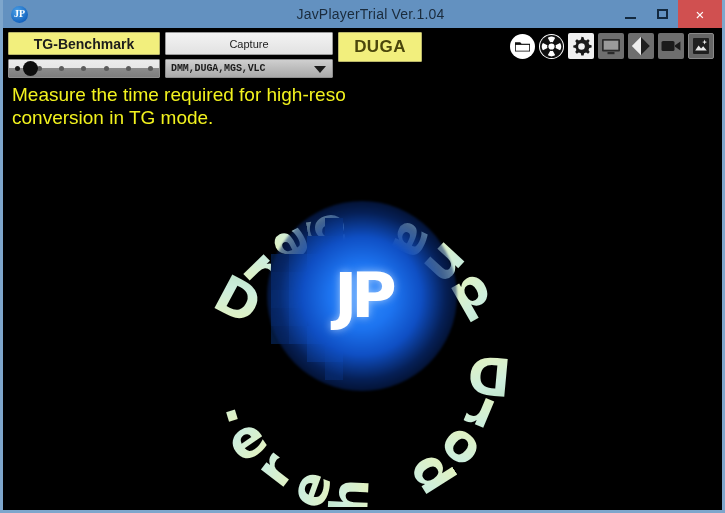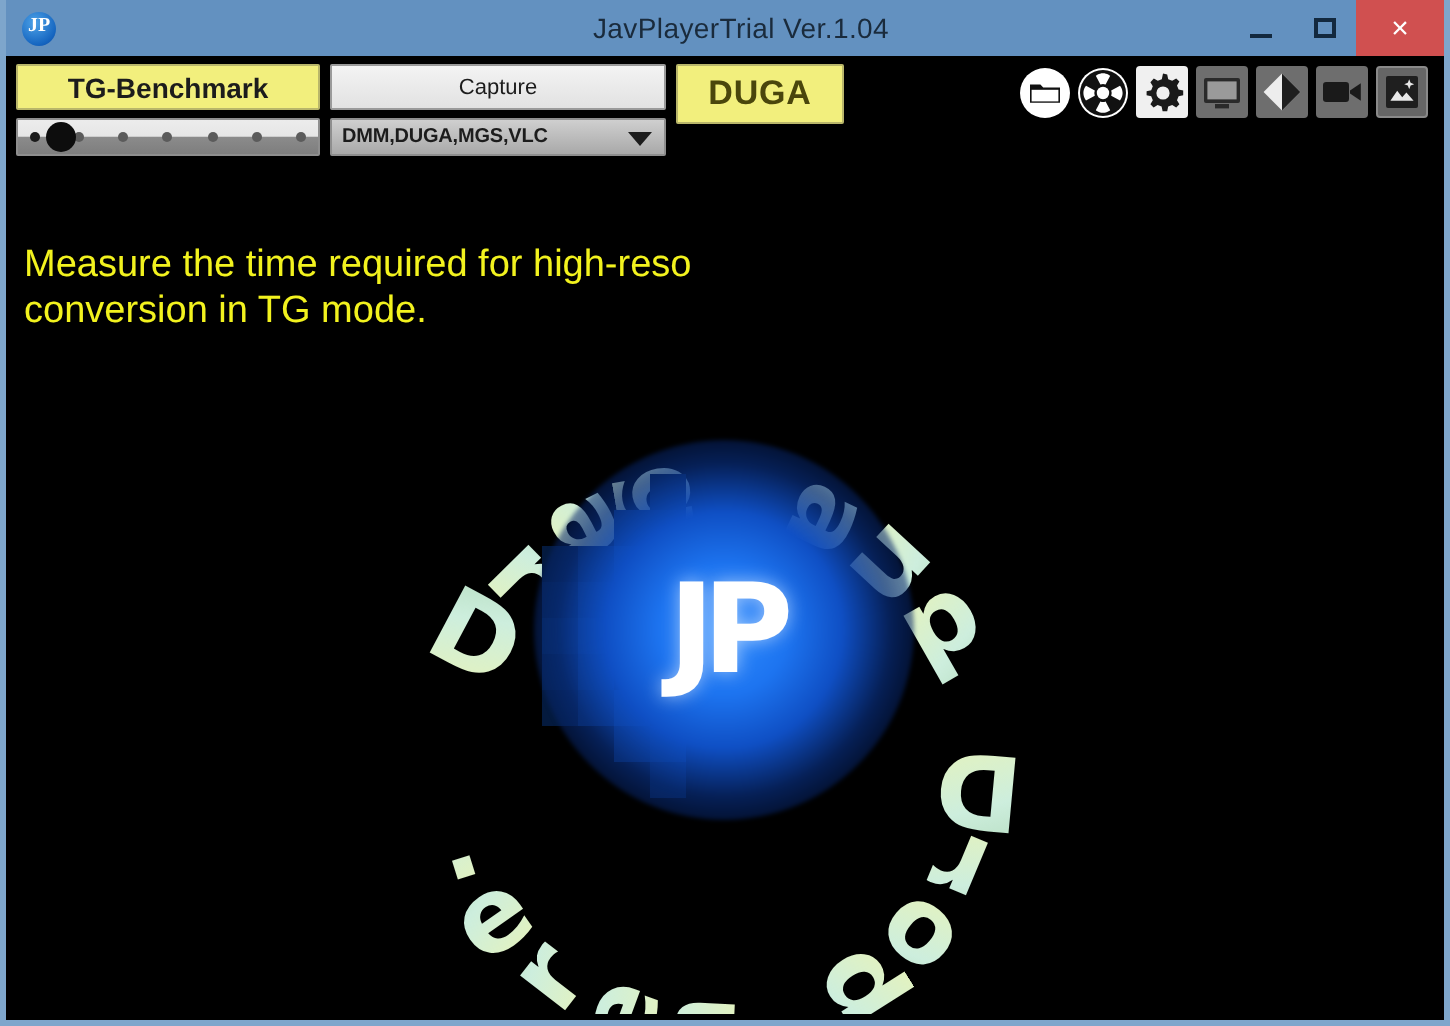--- a/index.html
+++ b/index.html
@@ -98,21 +98,21 @@
   .slider .thumb{
     position:absolute;left:14px;top:50%;width:15px;height:15px;
     margin-top:-7.5px;border-radius:50%;background:#0d0d0d;
   }
 
   
   .dropdown{
     width:168px;height:19px;position:relative;
     background:linear-gradient(#cfcfcf,#a9a9a9);
     border:1px solid #8e8e8e;box-sizing:border-box;border-radius:1px;
-    display:flex;align-items:center;
+    display:flex;align-items:center;font-family:Liberation Mono, monospace;
   }
   .dropdown .dd-label{
     font-size:10px;font-weight:bold;color:#1c1c1c;
     padding-left:5px;letter-spacing:-0.1px;white-space:nowrap;
   }
   .dropdown .dd-arrow{
     position:absolute;right:6px;top:50%;margin-top:-3px;
     width:0;height:0;border-left:6px solid transparent;border-right:6px solid transparent;
     border-top:7px solid #1c1c1c;
   }
@@ -128,21 +128,21 @@
   }
   .ico.circle{background:#fff;border-radius:50%;width:25px;height:25px;}
   .ico.sq-light{background:#f0f0f0;border-radius:2px;width:26px;height:26px;}
   .ico.sq-dark{background:#6e6e6e;border-radius:2px;width:26px;height:26px;}
   .ico.sq-dark2{background:#666;border-radius:2px;width:26px;height:26px;border:1px solid #8a8a8a;box-sizing:border-box;}
   .ico svg{display:block;}
 
   
   .canvas{
     position:absolute;left:3px;top:84px;right:3px;bottom:3px;
-    background:#000;overflow:hidden;margin-top:38px;
+    background:#000;overflow:hidden;
   }
   .hint-text{
     position:absolute;left:6px;top:-1px;
     color:#f2f21e;font-size:19px;line-height:23px;
     white-space:pre-line;letter-spacing:0;
   }
   
   .drop-ring{
     position:absolute;left:50%;top:50%;
     width:330px;height:330px;margin-left:-172px;margin-top:-98px;

